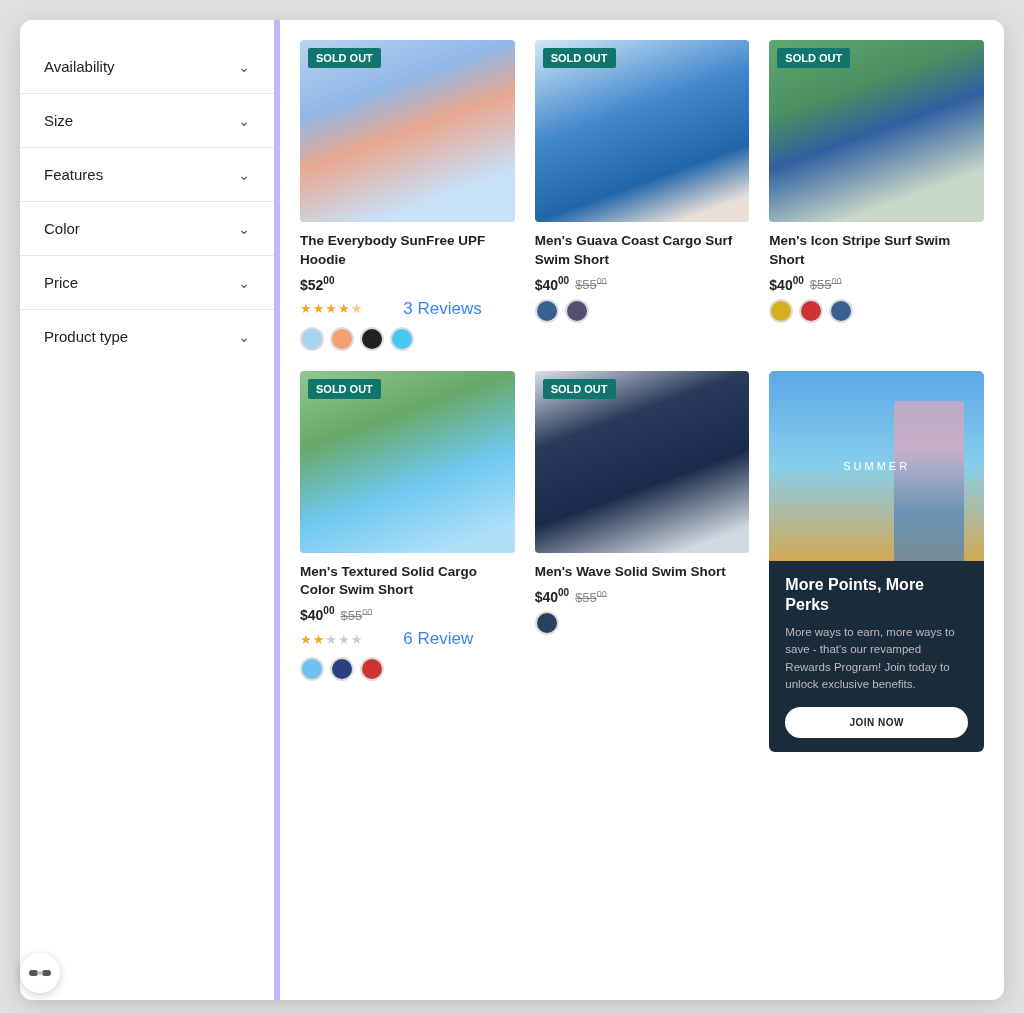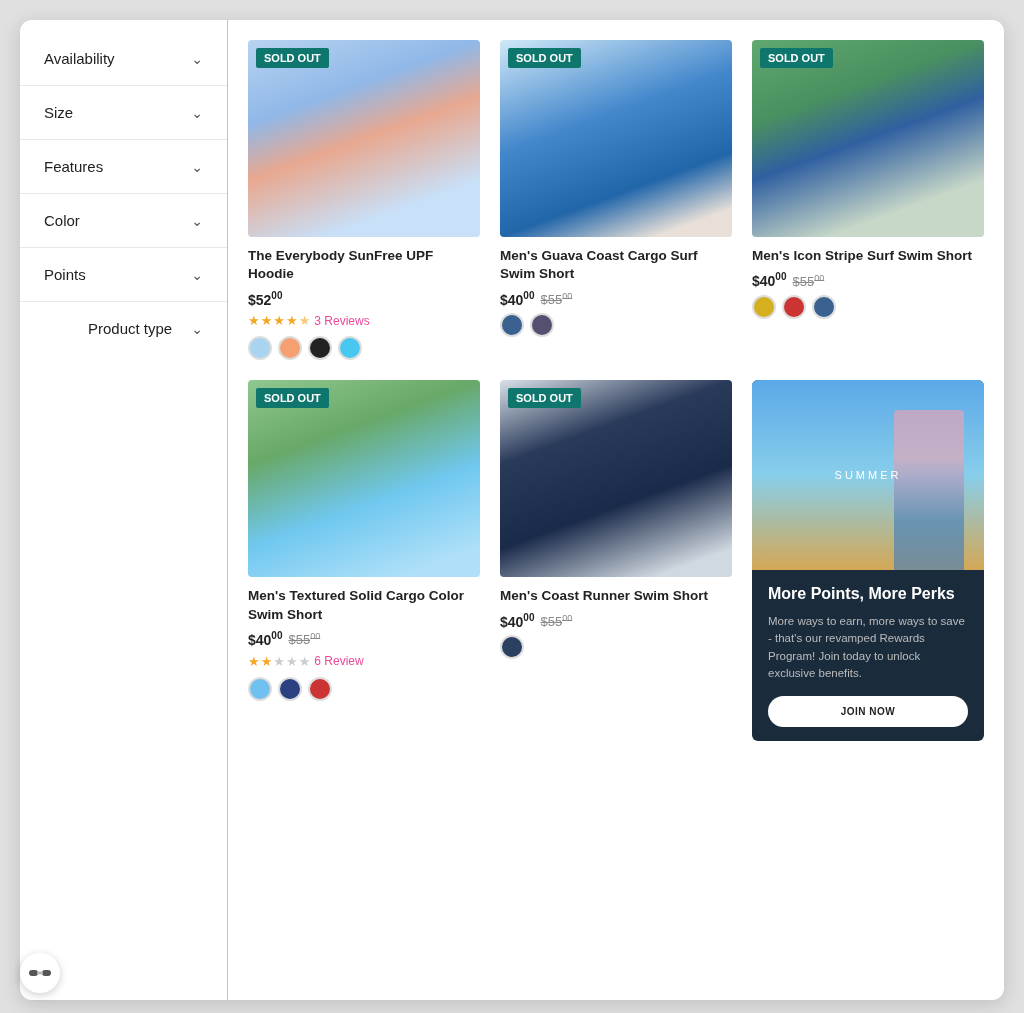--- a/index.html
+++ b/index.html
@@ -16,34 +16,34 @@
       background: #fff;
       border-radius: 12px;
       width: 1000px;
       min-height: 980px;
       display: flex;
       overflow: hidden;
       box-shadow: 0 4px 20px rgba(0,0,0,0.15);
     }
     
     .sidebar {
-      width: 208px;
+      width: 260px;
       flex-shrink: 0;
-      border-right: 1px solid #c4b5fd;
-      padding: 12px 0;
+      border-right: 6px solid #c4b5fd;
+      padding: 20px 0;
     }
     .filter-item {
       border-bottom: 1px solid #e8e8e8;
       padding: 18px 24px;
       display: flex;
       align-items: center;
       justify-content: space-between;
       cursor: pointer;
     }
-    .filter-item:last-child { border-bottom: none; margin-left: 44px; }
+    .filter-item:last-child { border-bottom: none; }
     .filter-label {
       font-size: 15px;
       color: #222;
       font-weight: 500;
     }
     .chevron {
       font-size: 14px;
       color: #555;
     }
     
@@ -122,22 +122,23 @@
       display: flex;
       gap: 1px;
     }
     .star {
       font-size: 13px;
     }
     .star.filled { color: #f5a623; }
     .star.half { color: #f5a623; }
     .star.empty { color: #ccc; }
     .reviews-count {
-      font-size: 12px;
-      color: #ec4899;
+      font-size: 17px;
+      color: #3b82f6;
+      margin-left: 37px;
     }
     .color-swatches {
       display: flex;
       gap: 6px;
       flex-wrap: wrap;
     }
     .swatch {
       width: 24px;
       height: 24px;
       border-radius: 50%;
@@ -285,21 +286,21 @@
   </div>
         <div class="filter-item">
     <span class="filter-label">Features</span>
     <span class="chevron">⌄</span>
   </div>
         <div class="filter-item">
     <span class="filter-label">Color</span>
     <span class="chevron">⌄</span>
   </div>
         <div class="filter-item">
-    <span class="filter-label">Points</span>
+    <span class="filter-label">Price</span>
     <span class="chevron">⌄</span>
   </div>
         <div class="filter-item">
     <span class="filter-label">Product type</span>
     <span class="chevron">⌄</span>
   </div>
       </div>
   </aside>
 
   <main class="main-content">
@@ -385,21 +386,21 @@
             <div class="swatch" style="background-color: rgb(112, 192, 240);"></div>
             <div class="swatch" style="background-color: rgb(42, 64, 128);"></div>
             <div class="swatch" style="background-color: rgb(204, 51, 51);"></div>
           </div>
         </div>
         <div class="product-card">
           <div class="product-image-wrap">
             <div class="img-placeholder img-navy-shorts"></div>
             <span class="sold-out-badge">Sold out</span>
           </div>
-          <div class="product-name">Men's Coast Runner Swim Short</div>
+          <div class="product-name">Men's Wave Solid Swim Short</div>
           <div class="product-price-row">
             <span class="price-current">$40<sup>00</sup></span>
             <span class="price-original">$55<sup>00</sup></span>
           </div>
           <div class="color-swatches">
             <div class="swatch" style="background-color: rgb(42, 64, 96);"></div>
           </div>
         </div>
         <div class="rewards-card">
   <div class="rewards-image">

